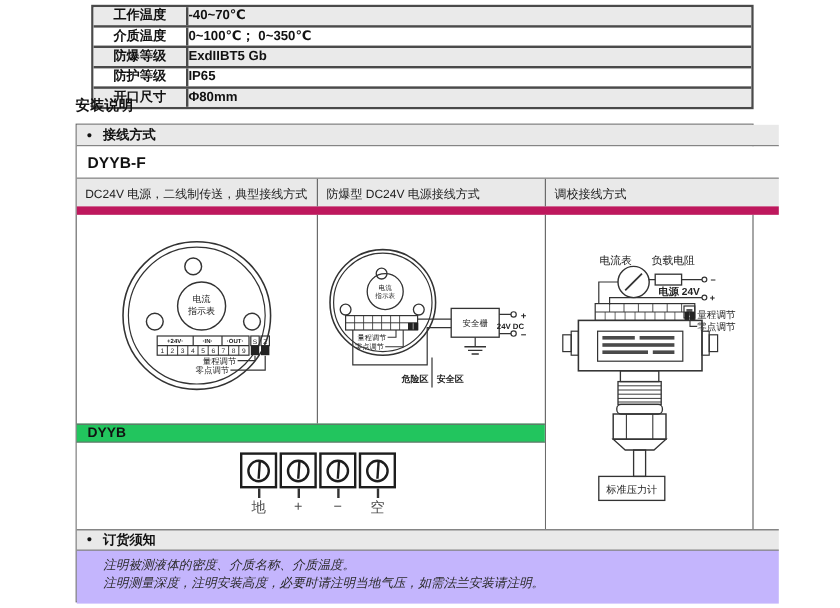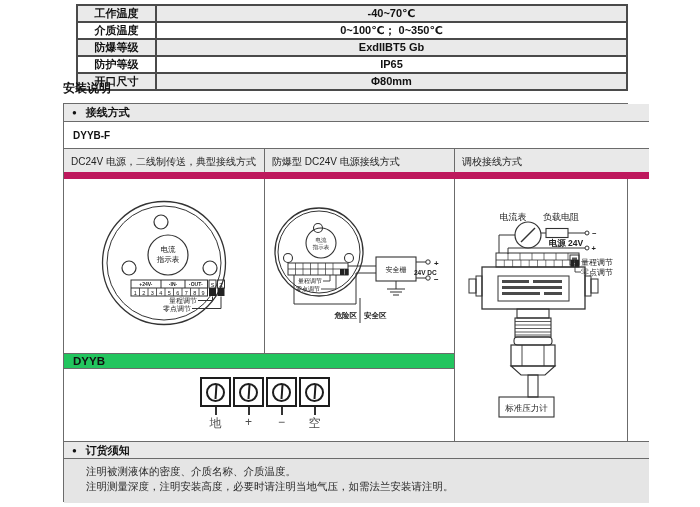--- a/index.html
+++ b/index.html
@@ -5,30 +5,30 @@
   html,body{margin:0;padding:0;background:#fff;}
   .page{position:relative;width:700px;height:507px;background:#ffffff;overflow:hidden;
         font-family:"Liberation Sans","DejaVu Sans",sans-serif;color:#111;}
   
   .spec-table{position:absolute;left:76px;top:4px;width:552px;border:2px solid #4a4a4a;box-sizing:border-box;}
   .spec-row{display:flex;height:15px;line-height:15px;border-top:2px solid #4a4a4a;font-size:11px;font-weight:bold;}
   .spec-row:first-child{border-top:none;}
   .spec-row.odd{background:#eaeaea;}
   .spec-row.even{background:#ffffff;}
   .spec-label{width:77px;border-right:2px solid #4a4a4a;text-align:center;}
-  .spec-value{flex:1;text-align:center;}
+  .spec-value{flex:1;text-align:left;}
   
   .section-title{position:absolute;left:63px;top:80px;font-size:12px;font-weight:bold;}
   
   .main-box{position:absolute;left:63px;top:103px;width:565px;height:399px;border:1px solid #6b6b6b;box-sizing:border-box;background:#fff;}
   .mrow{position:absolute;left:0;width:585px;box-sizing:border-box;}
   .bar{background:#e9e9e9;border-bottom:1px solid #6b6b6b;font-weight:bold;font-size:11px;}
   .row-wiring{top:0;height:18px;line-height:17px;padding-left:8px;}
   .bullet{display:inline-block;font-size:8px;vertical-align:1px;margin-right:9px;}
-  .row-model-f{top:18px;height:27px;line-height:27px;padding-left:9px;font-weight:bold;font-size:10px;border-bottom:1px solid #6b6b6b;background:#fff;}
+  .row-model-f{top:18px;height:27px;line-height:27px;padding-left:9px;font-weight:bold;font-size:13px;border-bottom:1px solid #6b6b6b;background:#fff;}
   .row-colheads{top:45px;height:30px;background:#e9e9e9;border-bottom:7px solid #be185d;display:flex;font-size:10px;color:#222;}
   .colhead{box-sizing:border-box;padding:6px 4px 0 7px;}
   .colhead.c1{width:200px;}
   .colhead.c2{width:190px;border-left:1px solid #6b6b6b;}
   .colhead.c3{flex:1;border-left:1px solid #6b6b6b;}
   .vdiv{position:absolute;width:1px;background:#6b6b6b;}
   .v1{left:200px;top:75px;height:174px;}
   .v2{left:390px;top:75px;height:262px;}
   .diag{position:absolute;}
   .d1{left:0;top:75px;}
@@ -38,21 +38,21 @@
                background:#22c55e;border-top:1px solid #6b6b6b;border-bottom:1px solid #6b6b6b;}
   .dyyb-content{top:265px;height:72px;width:390px;background:#fff;}
   .terminals{position:absolute;left:136px;top:8px;display:flex;gap:2px;}
   .term{width:31px;}
   .term-box{width:27px;height:26px;border:2px solid #1d1d1d;display:flex;align-items:center;justify-content:center;}
   .term-screw{width:19px;height:19px;border:2px solid #1d1d1d;border-radius:50%;box-sizing:border-box;display:flex;align-items:center;justify-content:center;}
   .screw-slot{width:2px;height:14px;background:#1d1d1d;transform:rotate(4deg);}
   .term-stem{width:2px;height:8px;background:#333;margin:0 auto;}
   .term-label{text-align:center;font-size:12px;color:#4d4d4d;margin-top:0;}
   .row-order{top:337px;height:18px;line-height:16px;padding-left:8px;border-top:1px solid #6b6b6b;}
-  .row-notes{top:355px;height:44px;padding:5px 0 0 22px;font-size:10.5px;color:#2b2b2b;line-height:15px;background:#e5e5e5;}
+  .row-notes{top:355px;height:44px;padding:5px 0 0 22px;font-size:10.5px;color:#2b2b2b;line-height:15px;background:#c4b5fd;font-style:italic;}
   svg text{fill:#222;}
   svg .ln{stroke:#333;fill:none;}
 </style>
 </head>
 <body>
 
 <div class="page">
 
   <div class="spec-table">
     <div class="spec-row odd">

